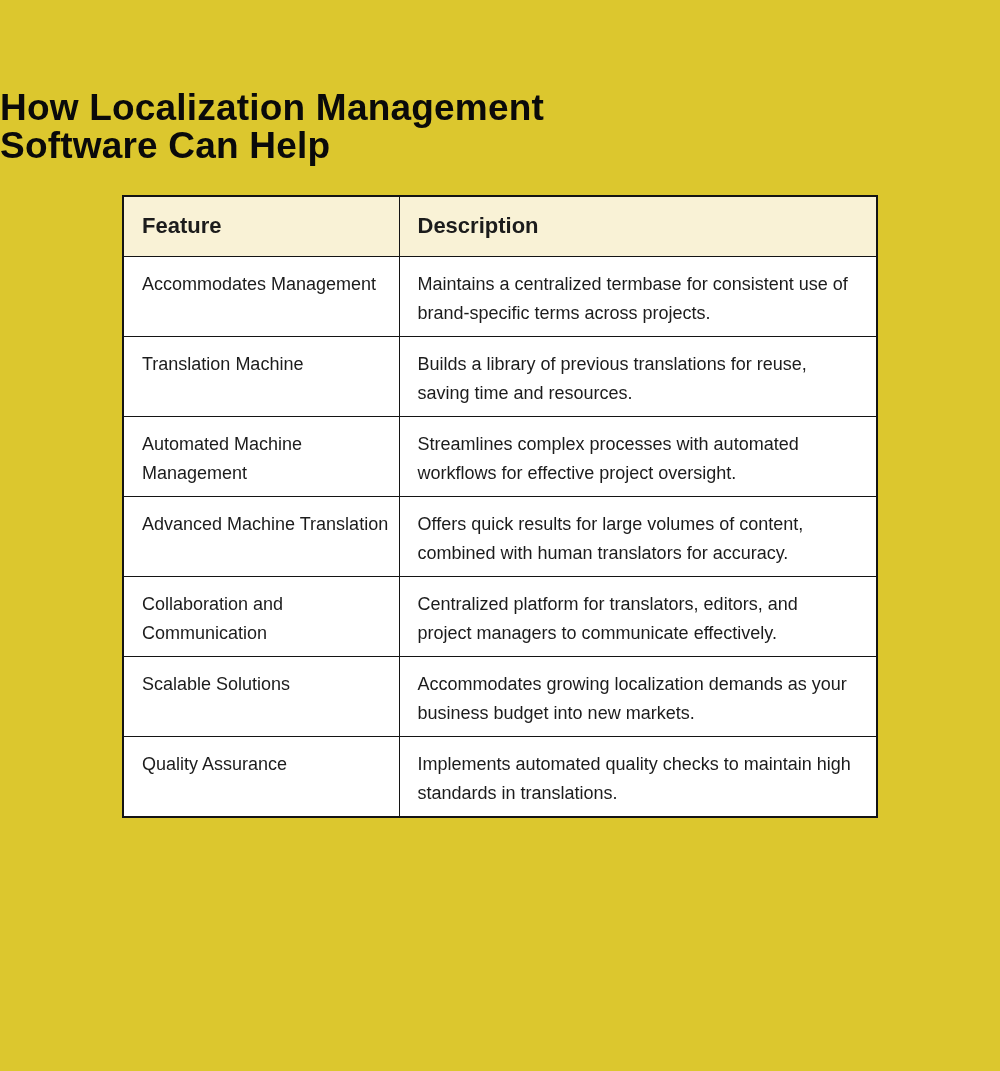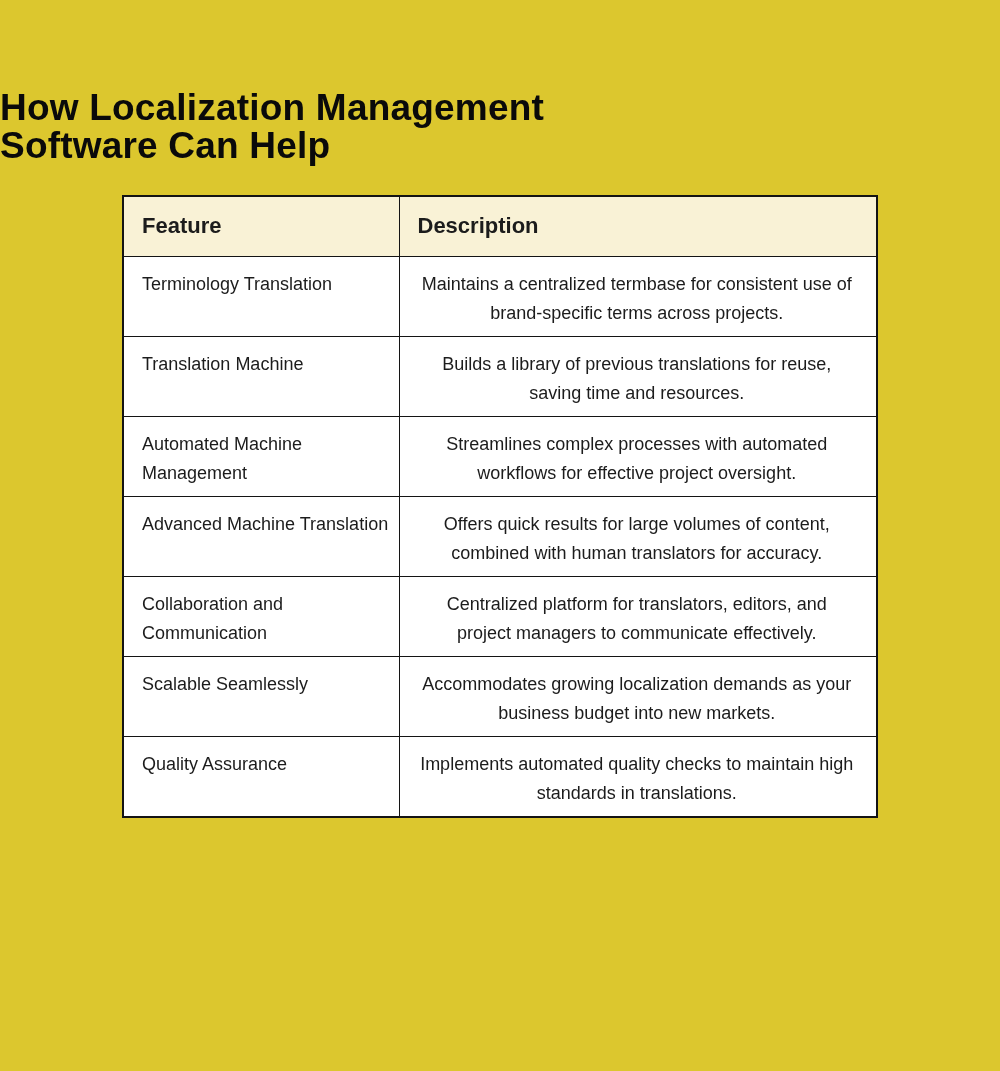--- a/index.html
+++ b/index.html
@@ -56,21 +56,21 @@
   }
   tbody tr { height: 80px; }
   td {
     background: var(--cell-bg);
     vertical-align: top;
     font-size: 18px;
     line-height: 29px;
     color: var(--text);
     padding: 13px 10px 8px 18px;
   }
-  td.desc { padding-right: 20px; text-align: center; }
+  td.desc { padding-right: 20px; }
 </style>
 </head>
 <body>
 
 <h1 class="title">
   <span class="line">How Localization Management</span>
   <span class="line">Software Can Help</span>
 </h1>
 
 <table class="features">
@@ -79,41 +79,41 @@
     <col class="col-desc">
   </colgroup>
   <thead>
     <tr>
       <th>Feature</th>
       <th>Description</th>
     </tr>
   </thead>
   <tbody>
       <tr>
-    <td class="feature">Terminology Translation</td>
+    <td class="feature">Accommodates Management</td>
     <td class="desc">Maintains a centralized termbase for consistent use of brand-specific terms across projects.</td>
   </tr>
       <tr>
     <td class="feature">Translation Machine</td>
     <td class="desc">Builds a library of previous translations for reuse, saving time and resources.</td>
   </tr>
       <tr>
     <td class="feature">Automated Machine Management</td>
     <td class="desc">Streamlines complex processes with automated workflows for effective project oversight.</td>
   </tr>
       <tr>
     <td class="feature">Advanced Machine Translation</td>
     <td class="desc">Offers quick results for large volumes of content, combined with human translators for accuracy.</td>
   </tr>
       <tr>
     <td class="feature">Collaboration and Communication</td>
     <td class="desc">Centralized platform for translators, editors, and project managers to communicate effectively.</td>
   </tr>
       <tr>
-    <td class="feature">Scalable Seamlessly</td>
+    <td class="feature">Scalable Solutions</td>
     <td class="desc">Accommodates growing localization demands as your business budget into new markets.</td>
   </tr>
       <tr>
     <td class="feature">Quality Assurance</td>
     <td class="desc">Implements automated quality checks to maintain high standards in translations.</td>
   </tr>
     </tbody>
 </table>
 
 </body></html>

